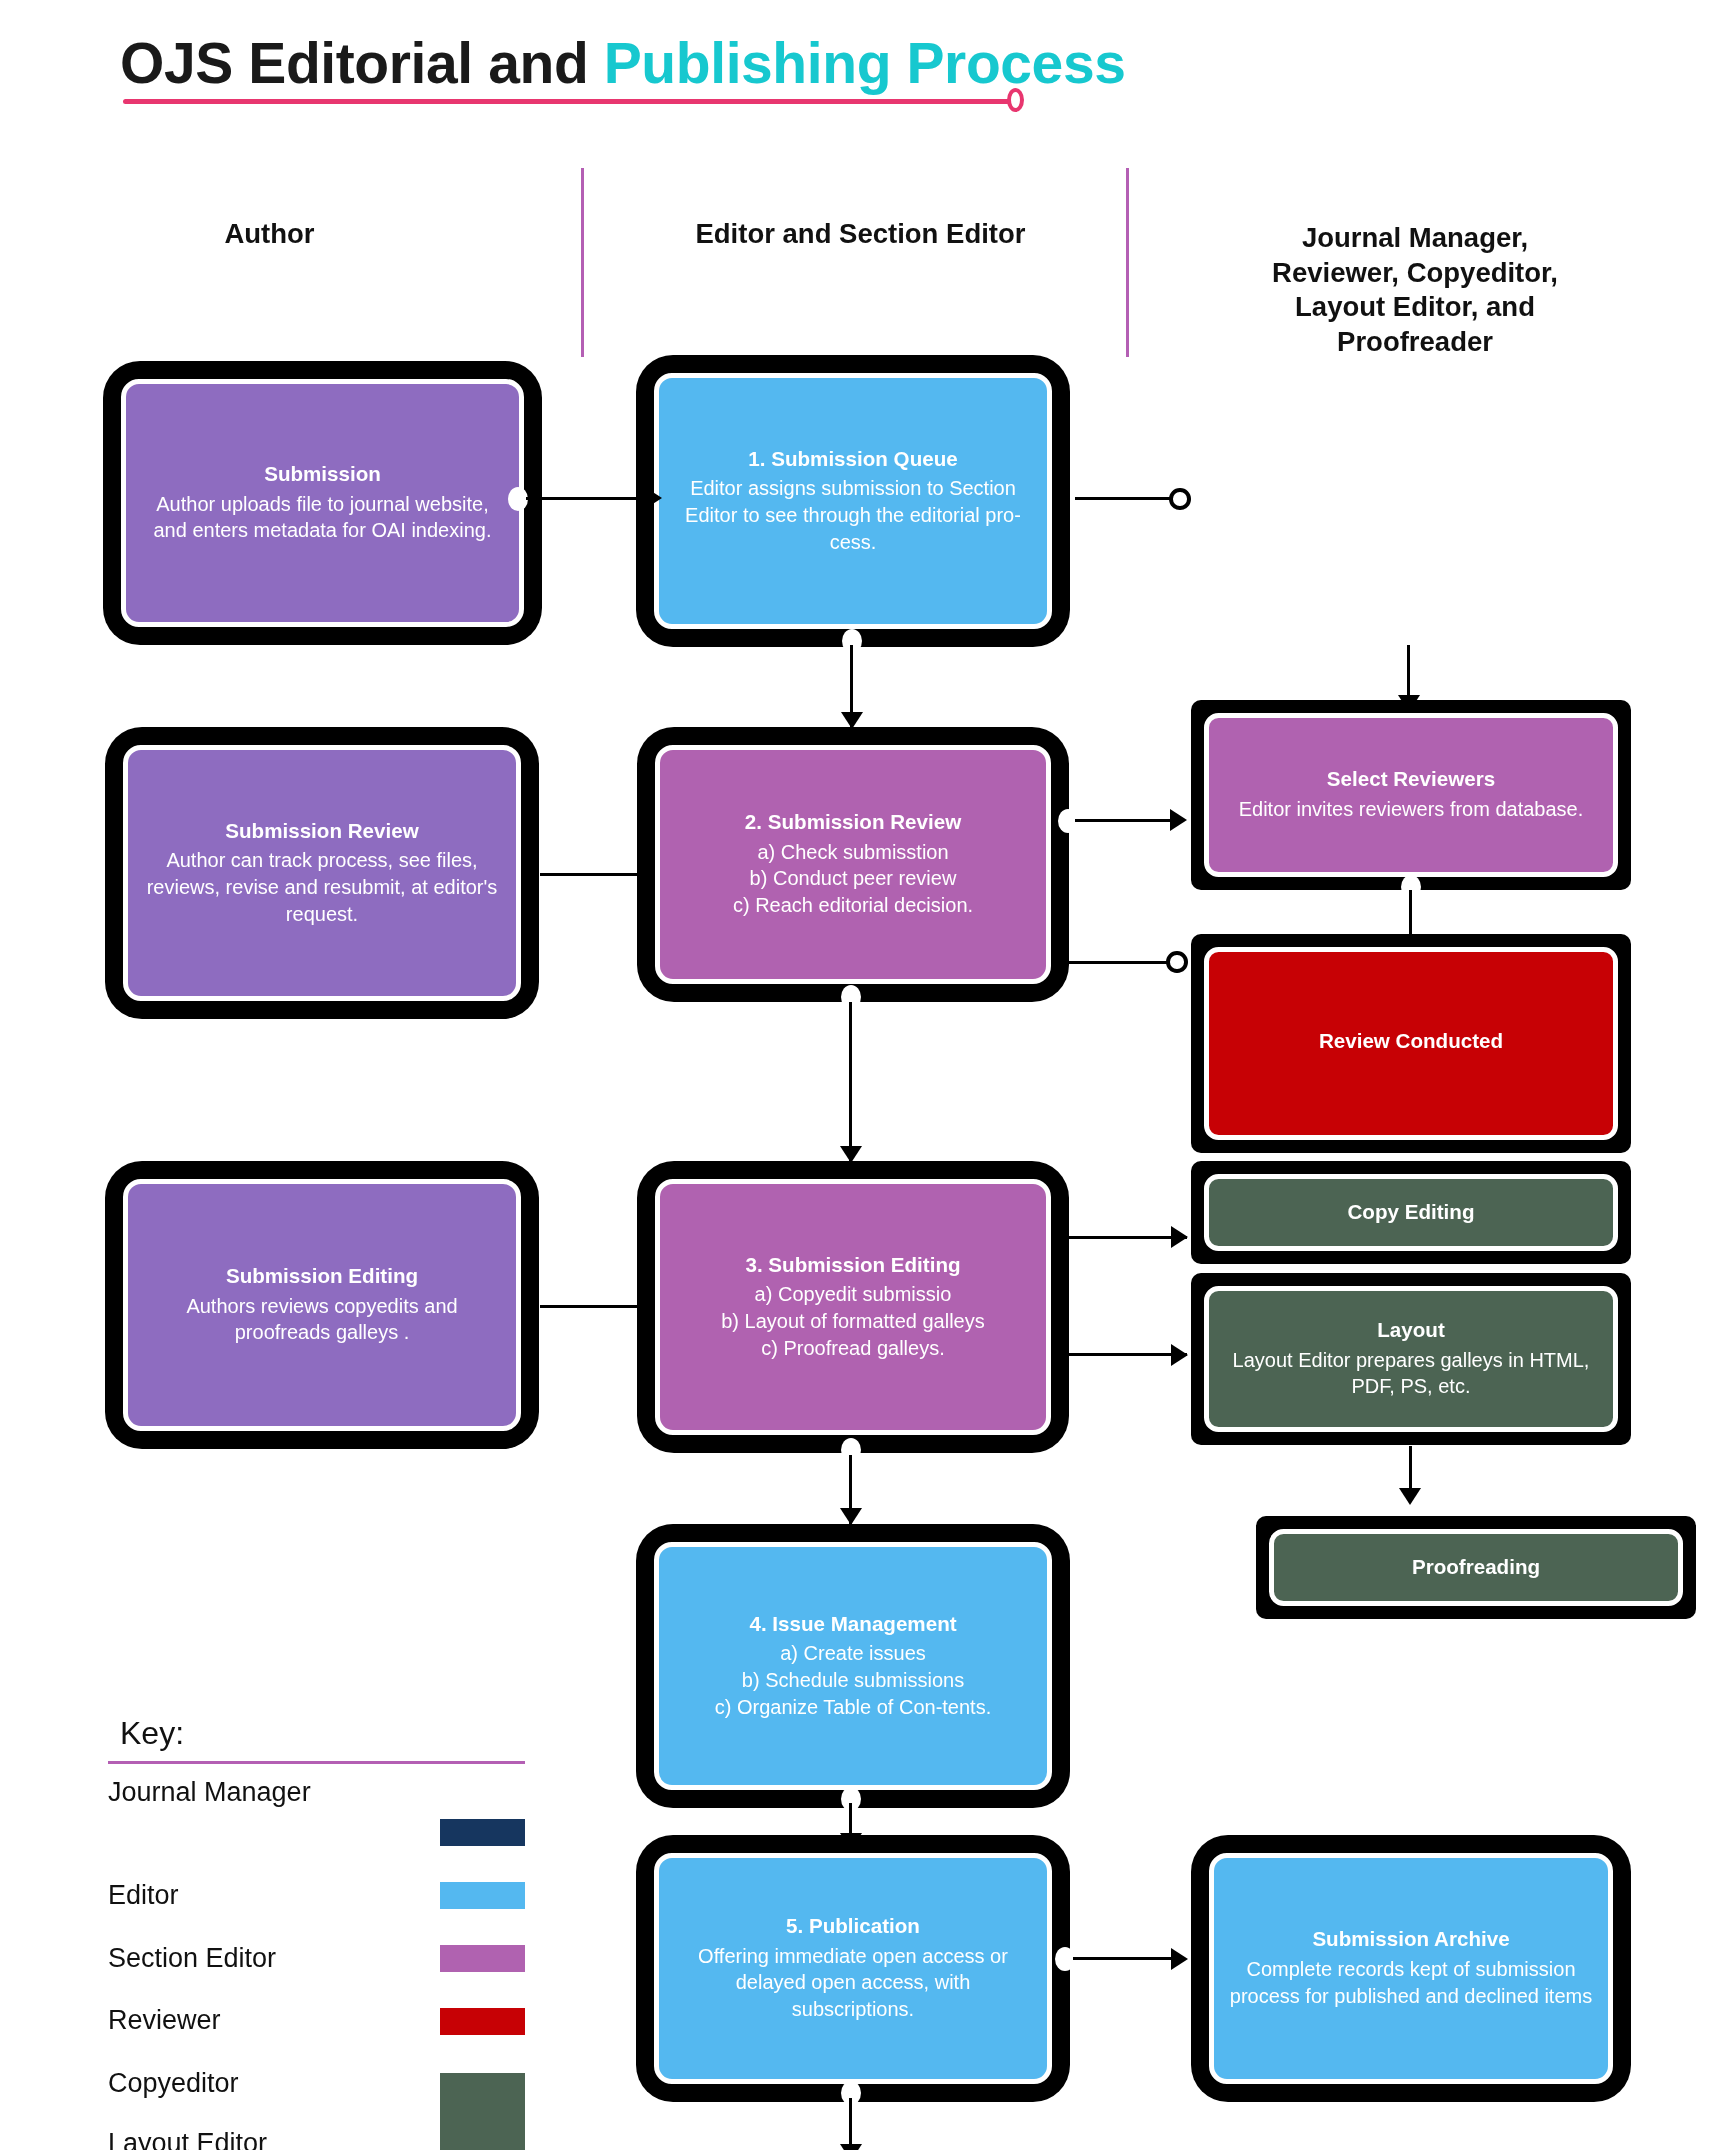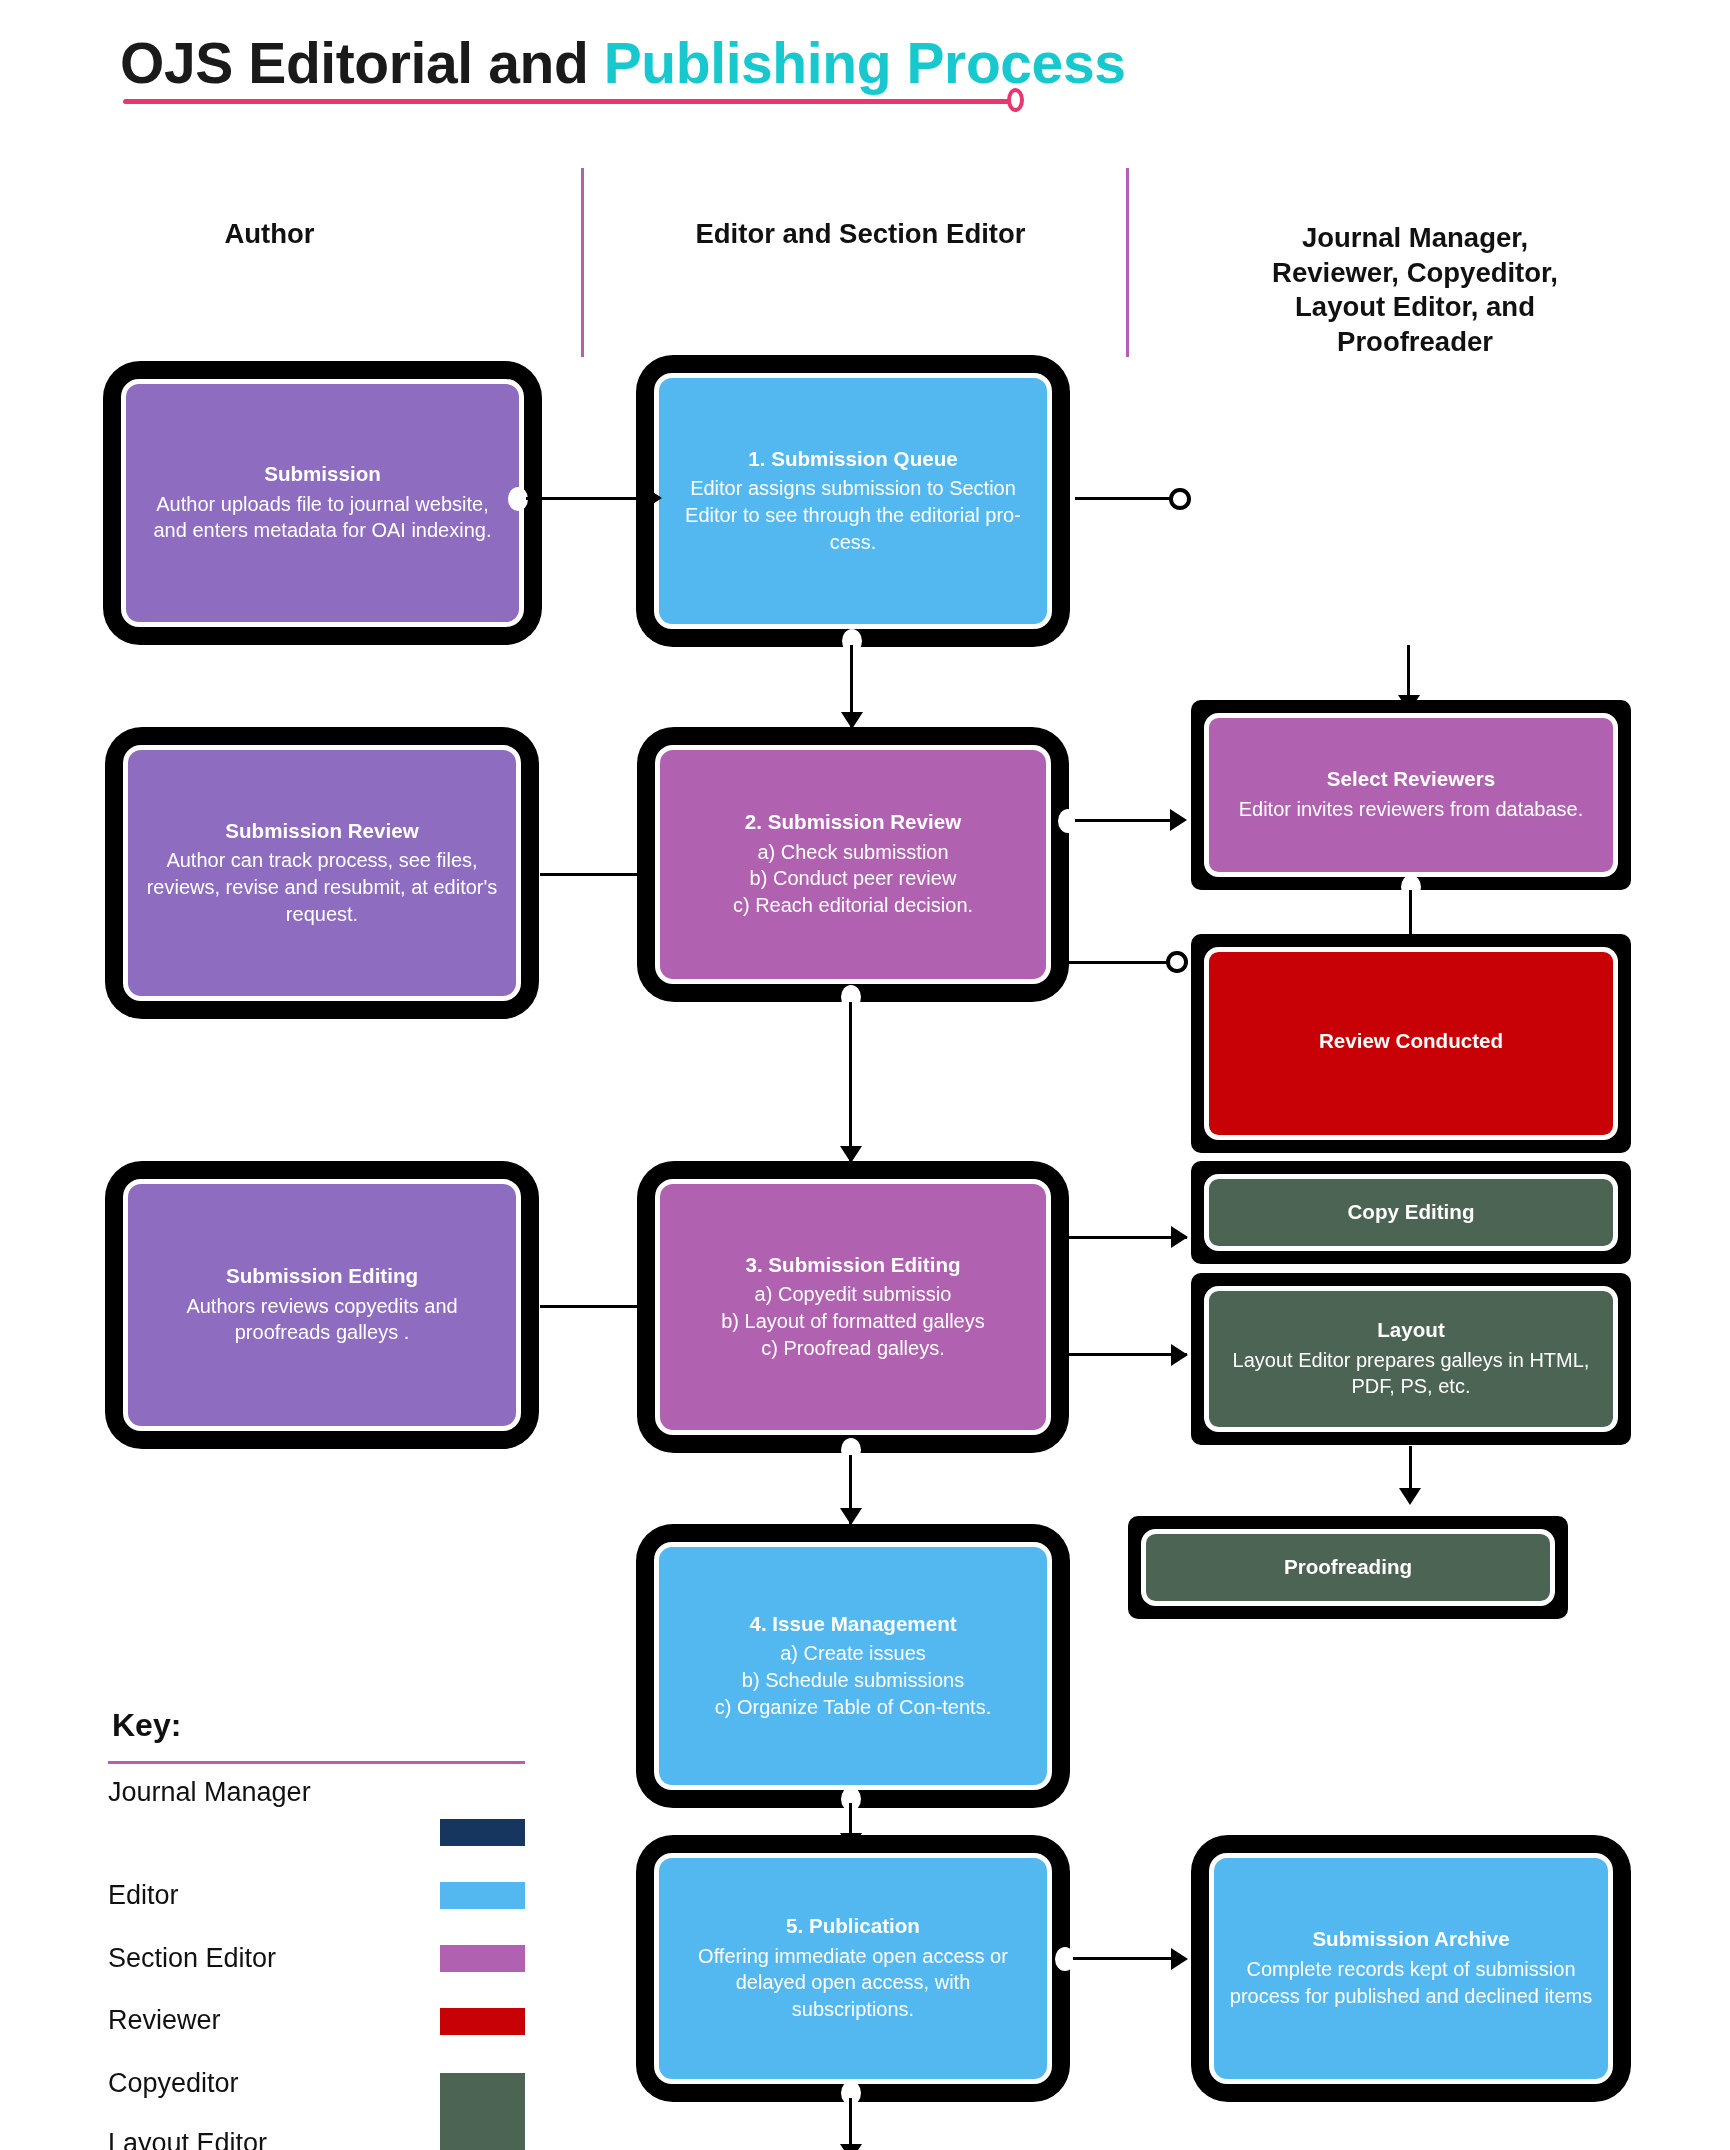--- a/index.html
+++ b/index.html
@@ -41,21 +41,21 @@
   .conn{position:absolute;background:#000;}
   .hline{height:3.4px;}
   .vline{width:3.4px;}
   .dot{position:absolute;width:20px;height:24px;background:#ffffff;border-radius:50%;}
   .ring{position:absolute;width:21.5px;height:21.5px;border:4.7px solid #000;border-radius:50%;background:#ffffff;box-sizing:border-box;}
   .arrow-r{position:absolute;width:0;height:0;border-top:11.2px solid transparent;border-bottom:11.2px solid transparent;border-left:17px solid #000;}
   .arrow-d{position:absolute;width:0;height:0;border-left:11.2px solid transparent;border-right:11.2px solid transparent;border-top:17px solid #000;}
 
   
   .key-wrap{position:absolute;left:108px;top:1703px;width:430px;}
-  .key-title{font-size:32px;font-weight:700;color:#111;margin:4px;}
+  .key-title{font-size:32px;font-weight:400;color:#111;margin:12px;}
   .key-rule{position:absolute;left:108px;top:1761px;width:417px;height:3px;background:#b45fb4;}
   .key-row{position:absolute;left:108px;height:32px;display:flex;align-items:center;}
   .key-label{font-size:27px;color:#111;white-space:nowrap;}
   .key-swatch{position:absolute;left:440px;width:85px;}
 </style>
 </head>
 <body>
 
 <div class="stage">
 
@@ -180,21 +180,21 @@
     </div>
   </div>
 
   <div class="node tight" style="left:1191px;top:1273px;width:440px;height:172px;">
     <div class="card" style="background:#4c6453;">
       <p class="t">Layout</p>
       <p class="b">Layout Editor prepares galleys in HTML, PDF, PS, etc.</p>
     </div>
   </div>
 
-  <div class="node tight" style="left:1128px;top:1516px;width:440px;height:103px;">
+  <div class="node tight" style="left:1256px;top:1516px;width:440px;height:103px;">
     <div class="card only-title" style="background:#4c6453;">
       <p class="t">Proofreading</p>
     </div>
   </div>
 
   <div class="conn hline" style="left:540px;top:1305px;width:108px;"></div>
 
   <div class="conn hline" style="left:1067px;top:1236px;width:120px;"></div>
   <div class="arrow-r" style="left:1171px;top:1226px;"></div>
 

